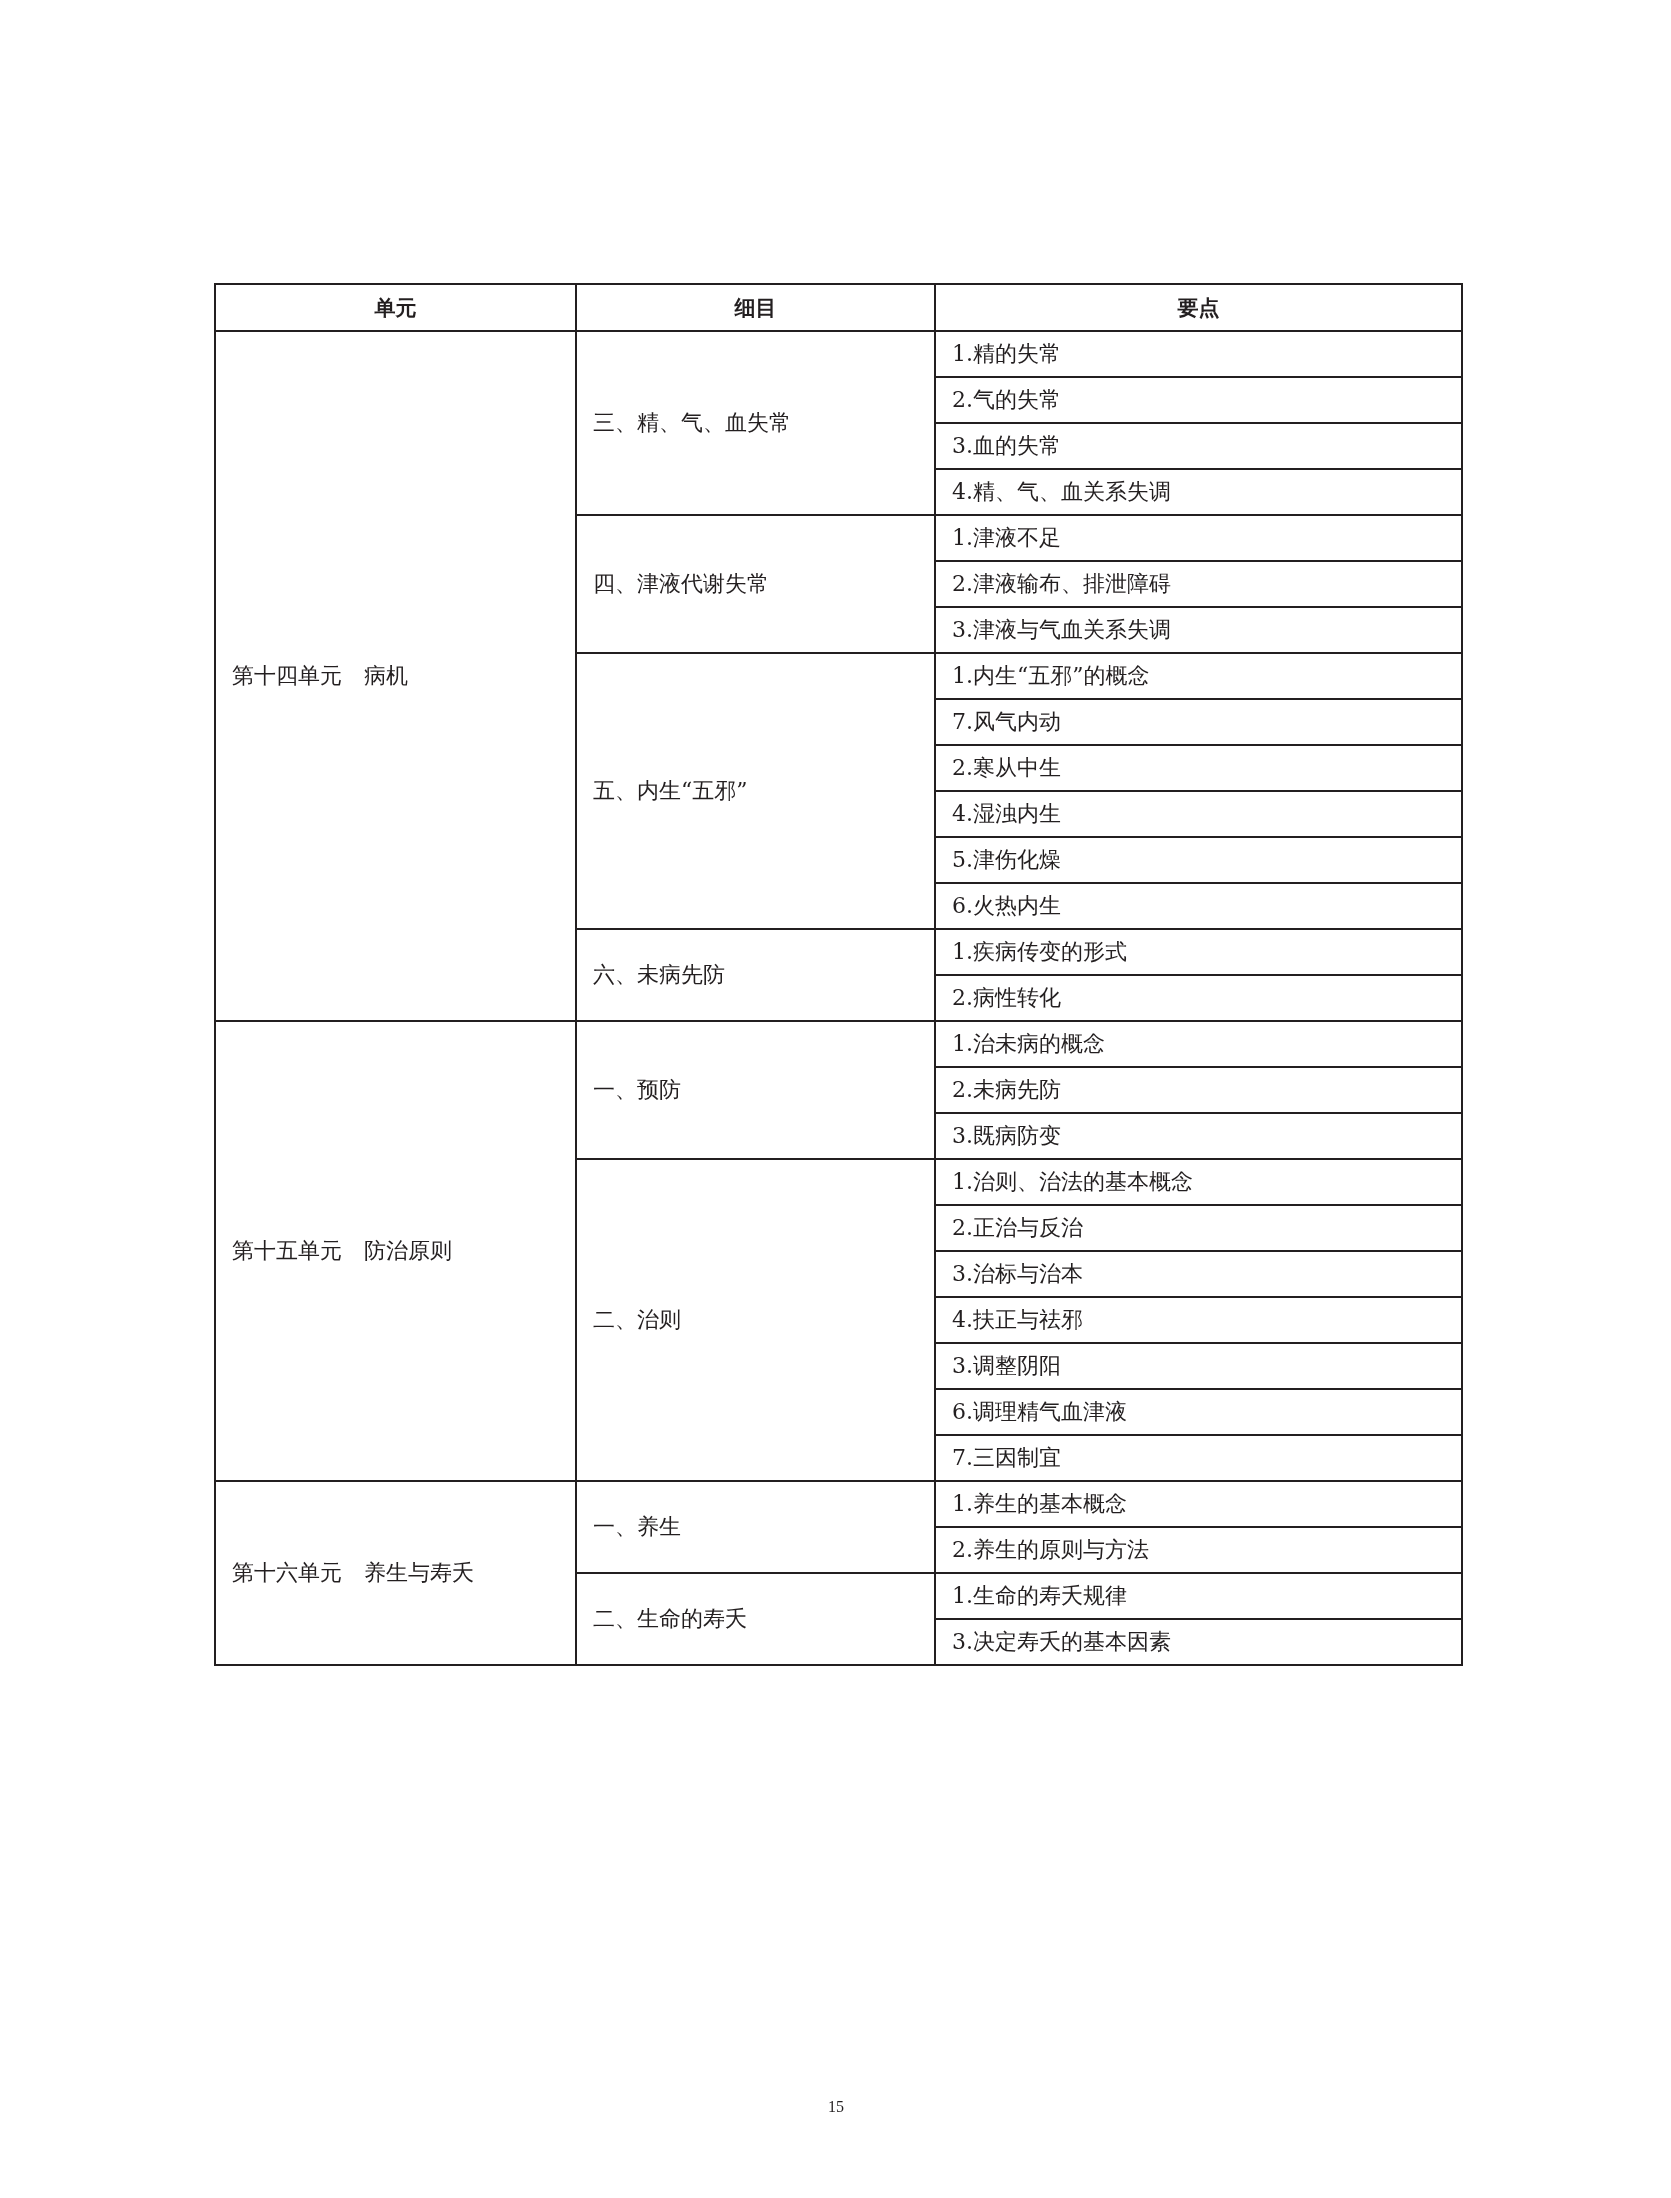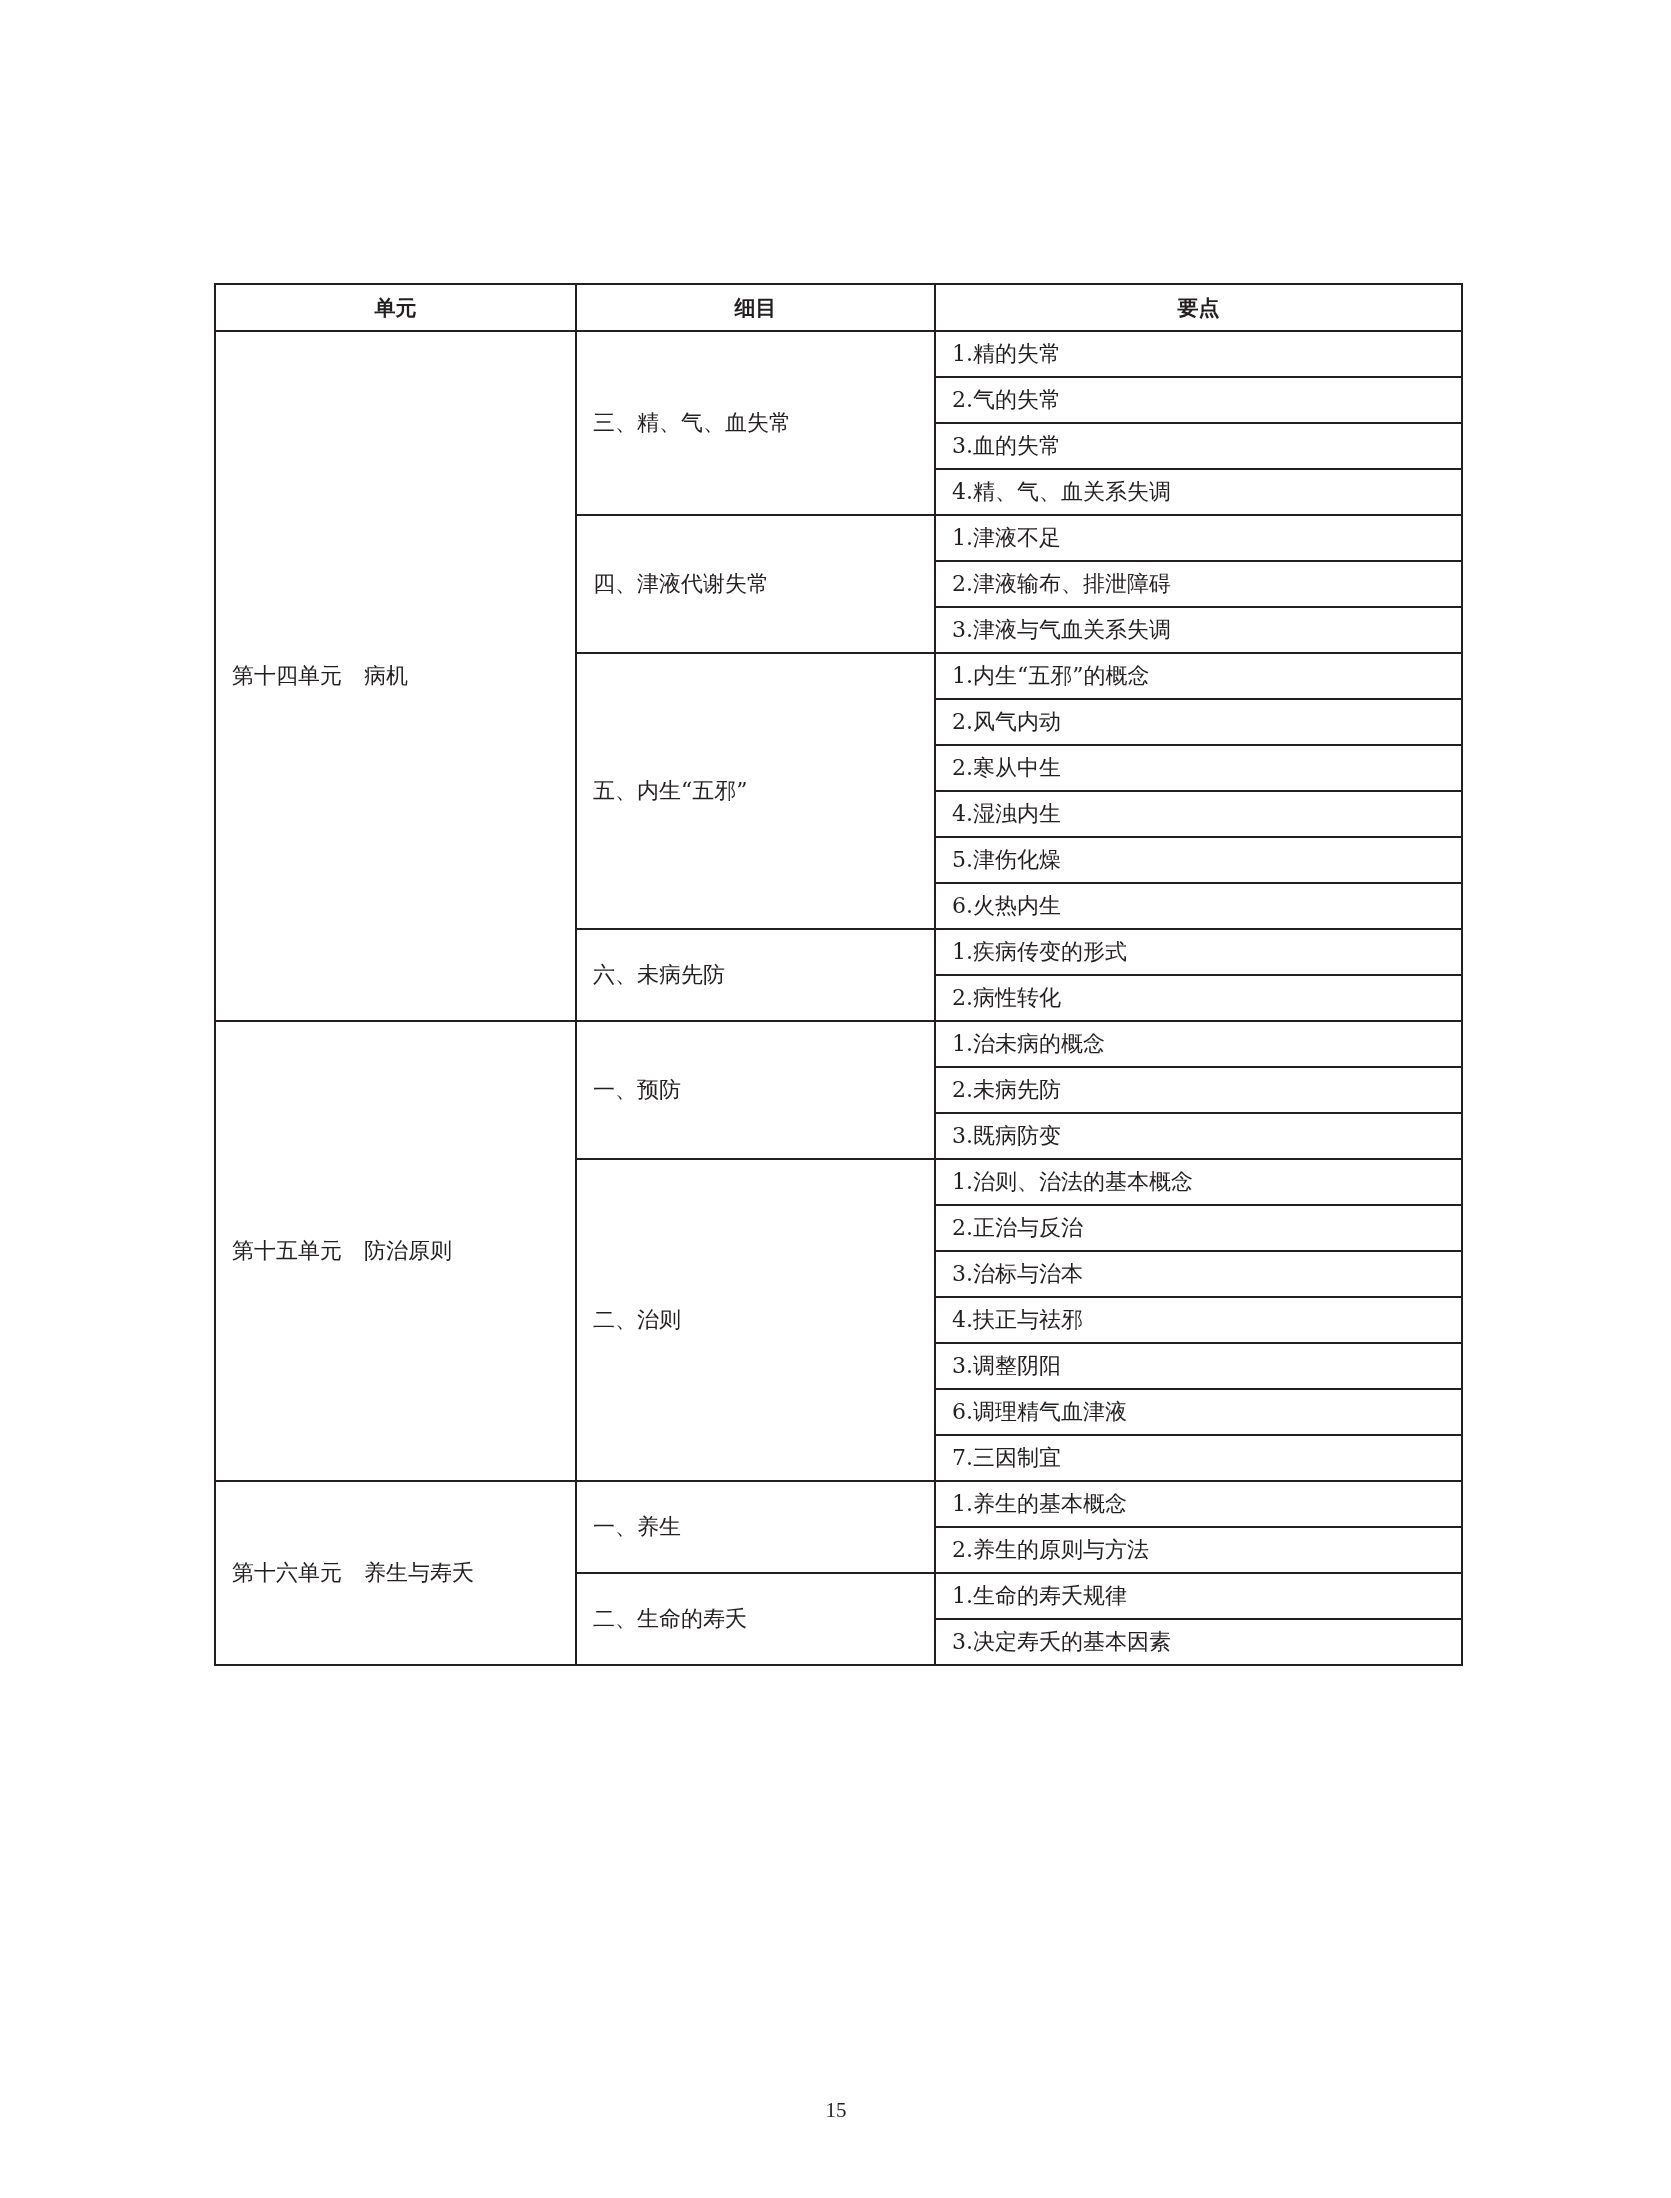--- a/index.html
+++ b/index.html
@@ -33,21 +33,21 @@
     font-family: "DejaVu Serif", "Liberation Serif", serif;
     font-size: 22px;
     text-align: left;
     padding-left: 16px;
     white-space: nowrap;
   }
   .page-number {
     position: absolute; left: 0; width: 1672px; top: 2098px;
     text-align: center;
     font-family: "Liberation Serif", "DejaVu Serif", serif;
-    font-size: 21px; color: #231f20;
+    font-size: 16px; color: #231f20;
   }
 </style>
 </head>
 <body>
 
 <div class="page">
   <table class="syllabus">
     <colgroup>
         <col class="c1">
         <col class="c2">
@@ -86,21 +86,21 @@
         </tr>
       <tr>
           <td>3.津液与气血关系失调</td>
         </tr>
 
       <tr>
         <td rowspan="6">五、内生“五邪”</td>
         <td>1.内生“五邪”的概念</td>
       </tr>
       <tr>
-          <td>2.风气内动</td>
+          <td>7.风气内动</td>
         </tr>
       <tr>
           <td>2.寒从中生</td>
         </tr>
       <tr>
           <td>4.湿浊内生</td>
         </tr>
       <tr>
           <td>5.津伤化燥</td>
         </tr>

